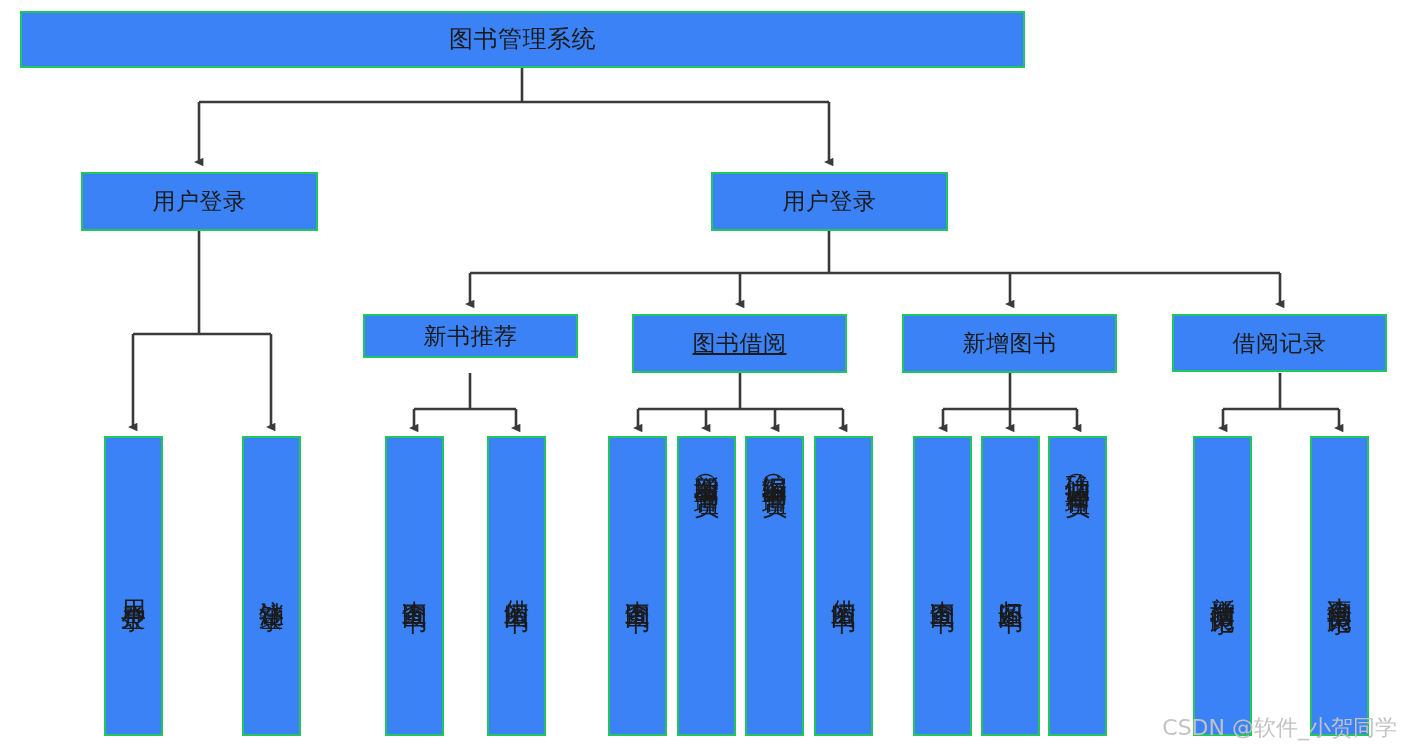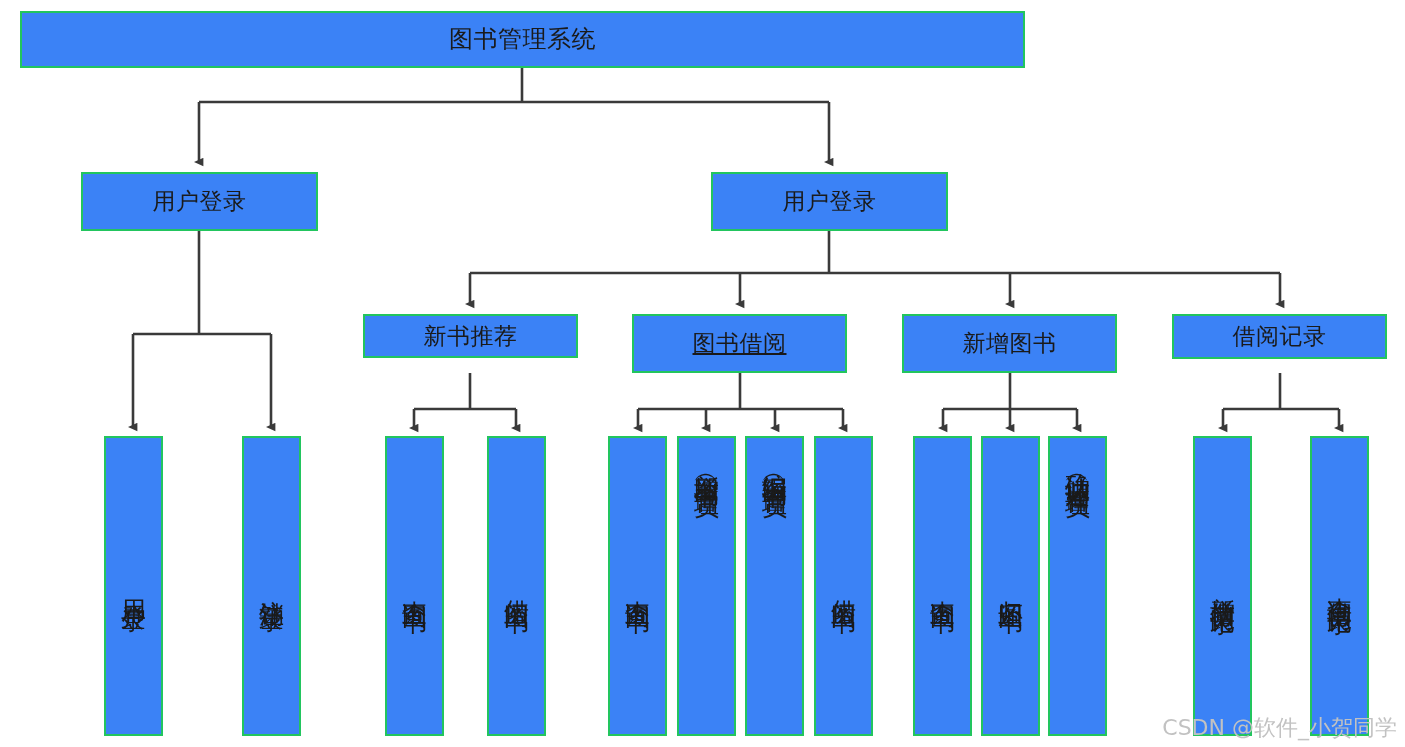--- a/index.html
+++ b/index.html
@@ -146,21 +146,21 @@
 
   <div class="node h-node" style="left:363px; top:314px; width:215px; height:44px;text-align:center;">
     <span class="node-label">新书推荐</span>
   </div>
   <div class="node h-node" style="left:632px; top:314px; width:215px; height:59px;text-decoration:underline;">
     <span class="node-label">图书借阅</span>
   </div>
   <div class="node h-node" style="left:902px; top:314px; width:215px; height:59px;">
     <span class="node-label">新增图书</span>
   </div>
-  <div class="node h-node" style="left:1172px; top:314px; width:215px; height:45px;">
+  <div class="node h-node" style="left:1172px; top:314px; width:215px; height:58px;">
     <span class="node-label">借阅记录</span>
   </div>
 
   <div class="node v-node centered" style="left:104px; top:436px; width:59px; height:300px;">
     <span class="node-label">用户登录</span>
   </div>
   <div class="node v-node centered" style="left:242px; top:436px; width:59px; height:300px;">
     <span class="node-label">注销登录</span>
   </div>
 

